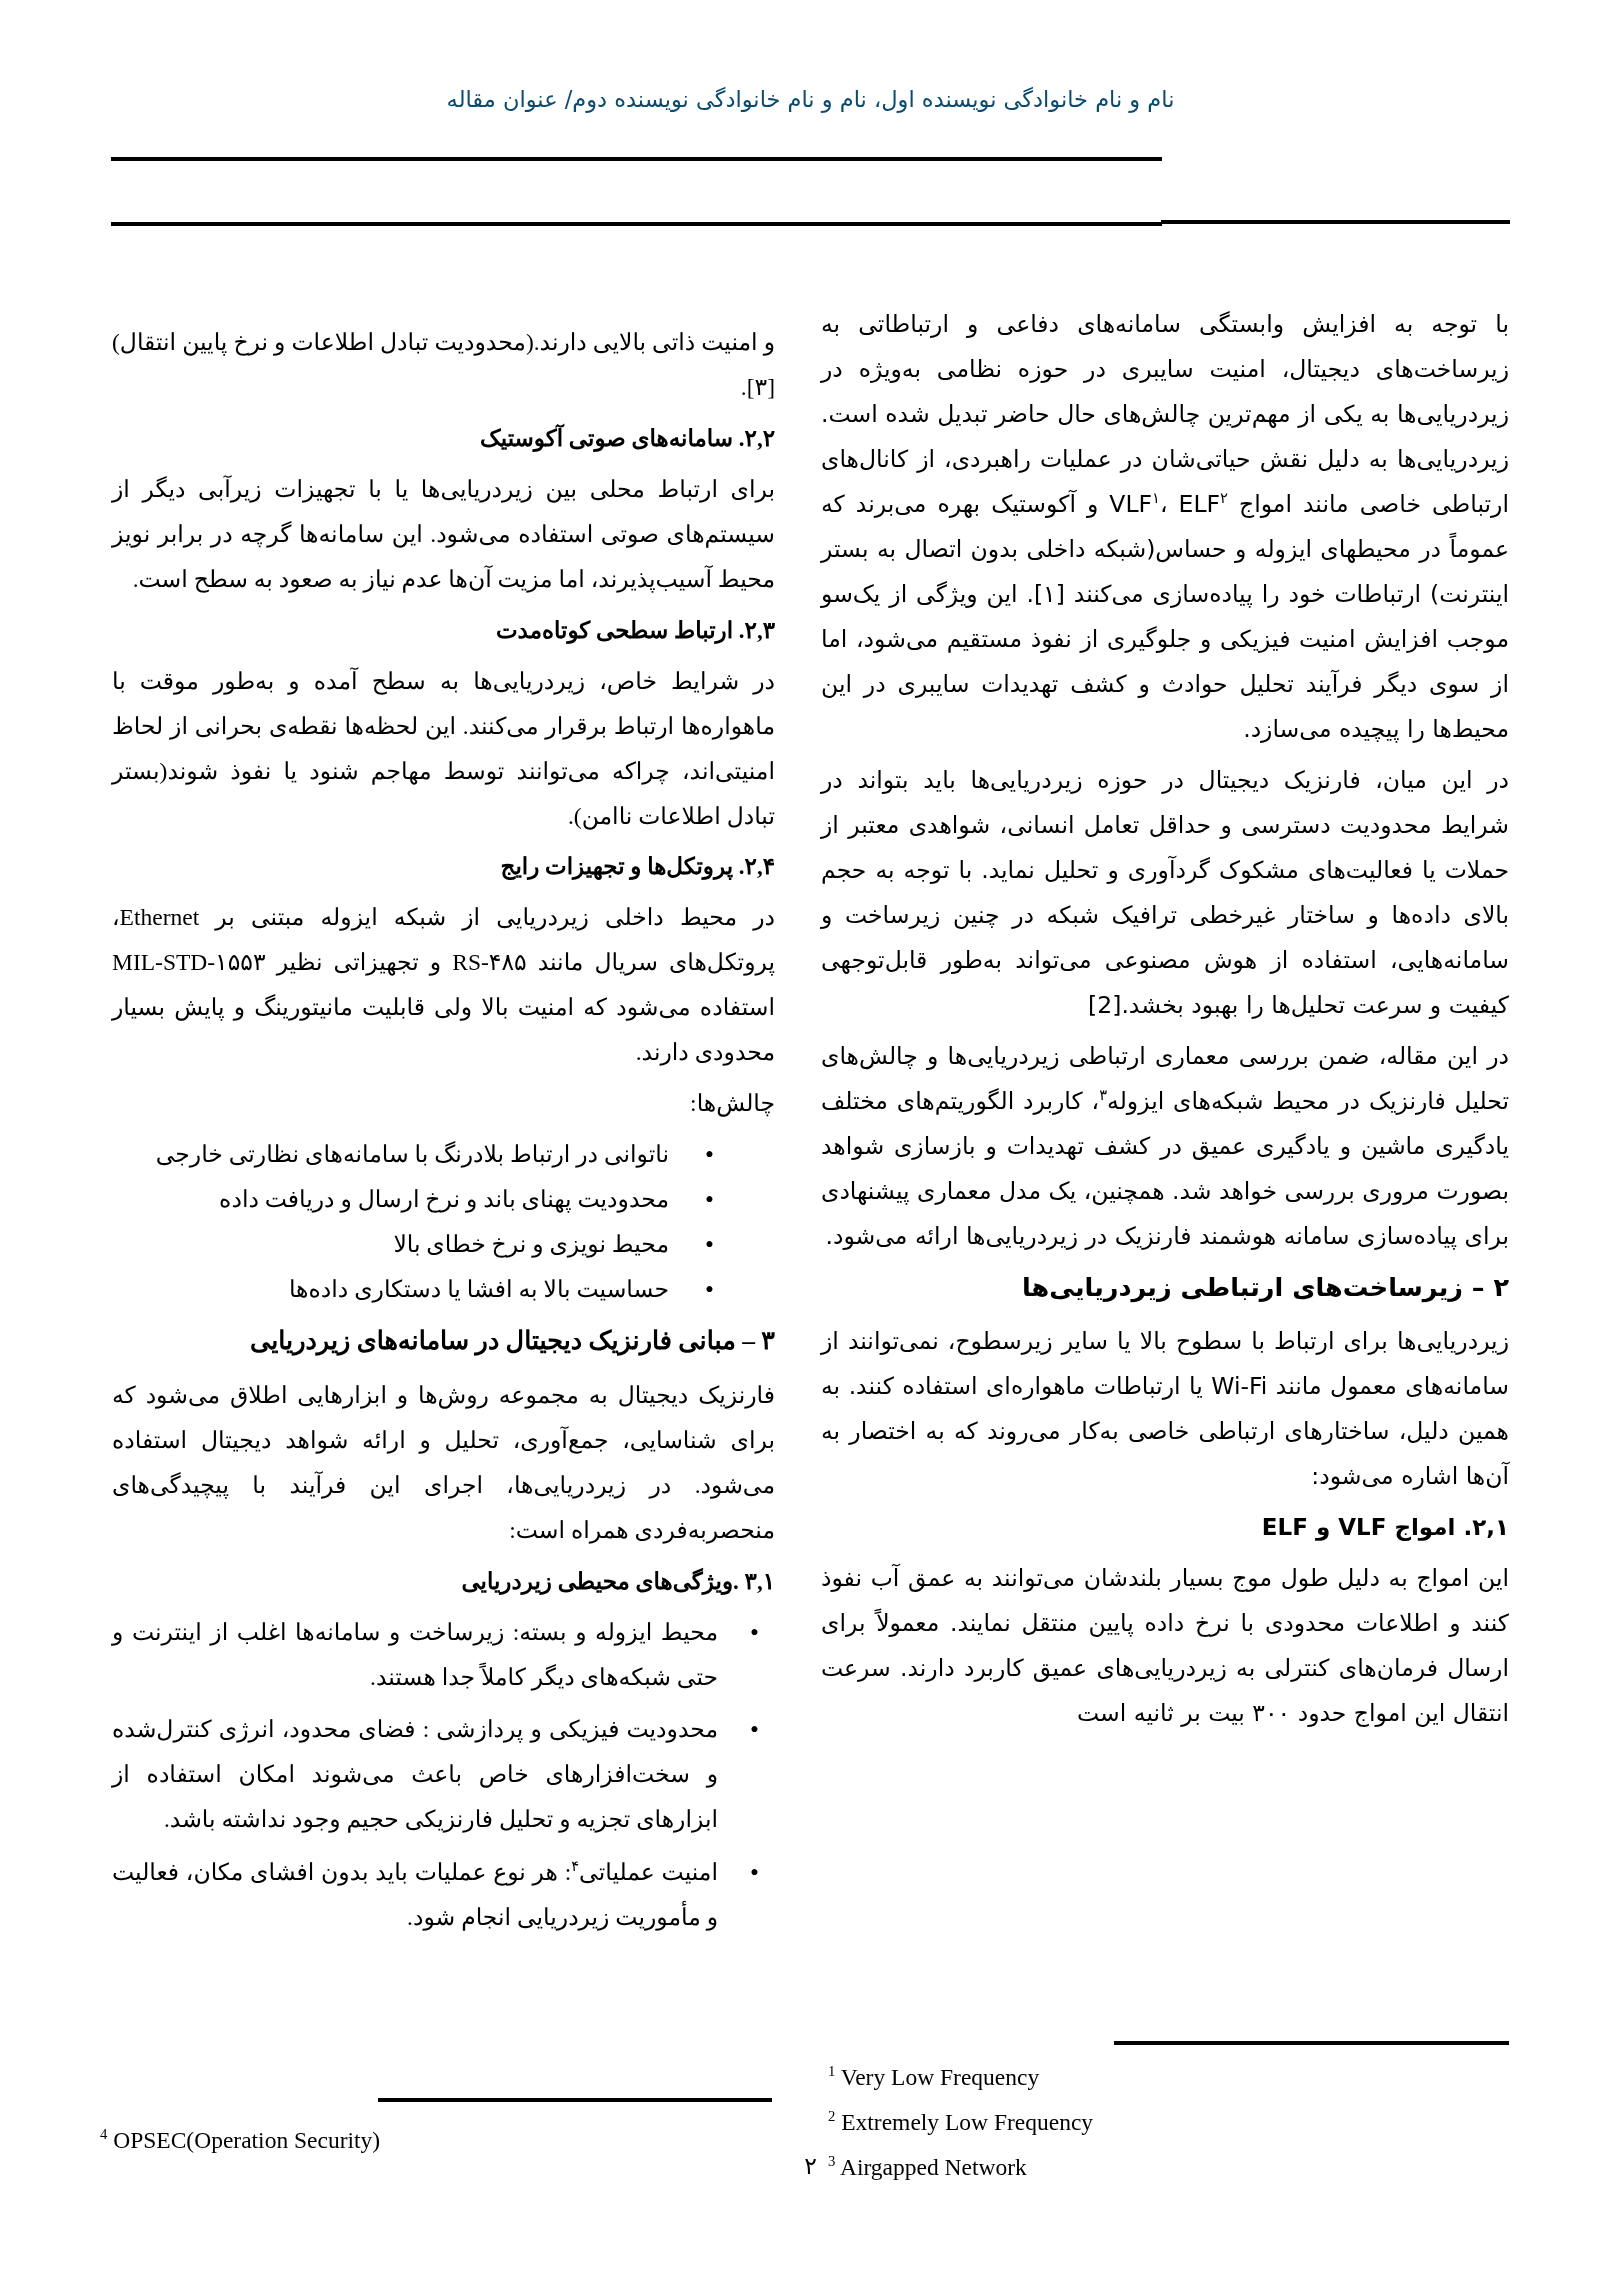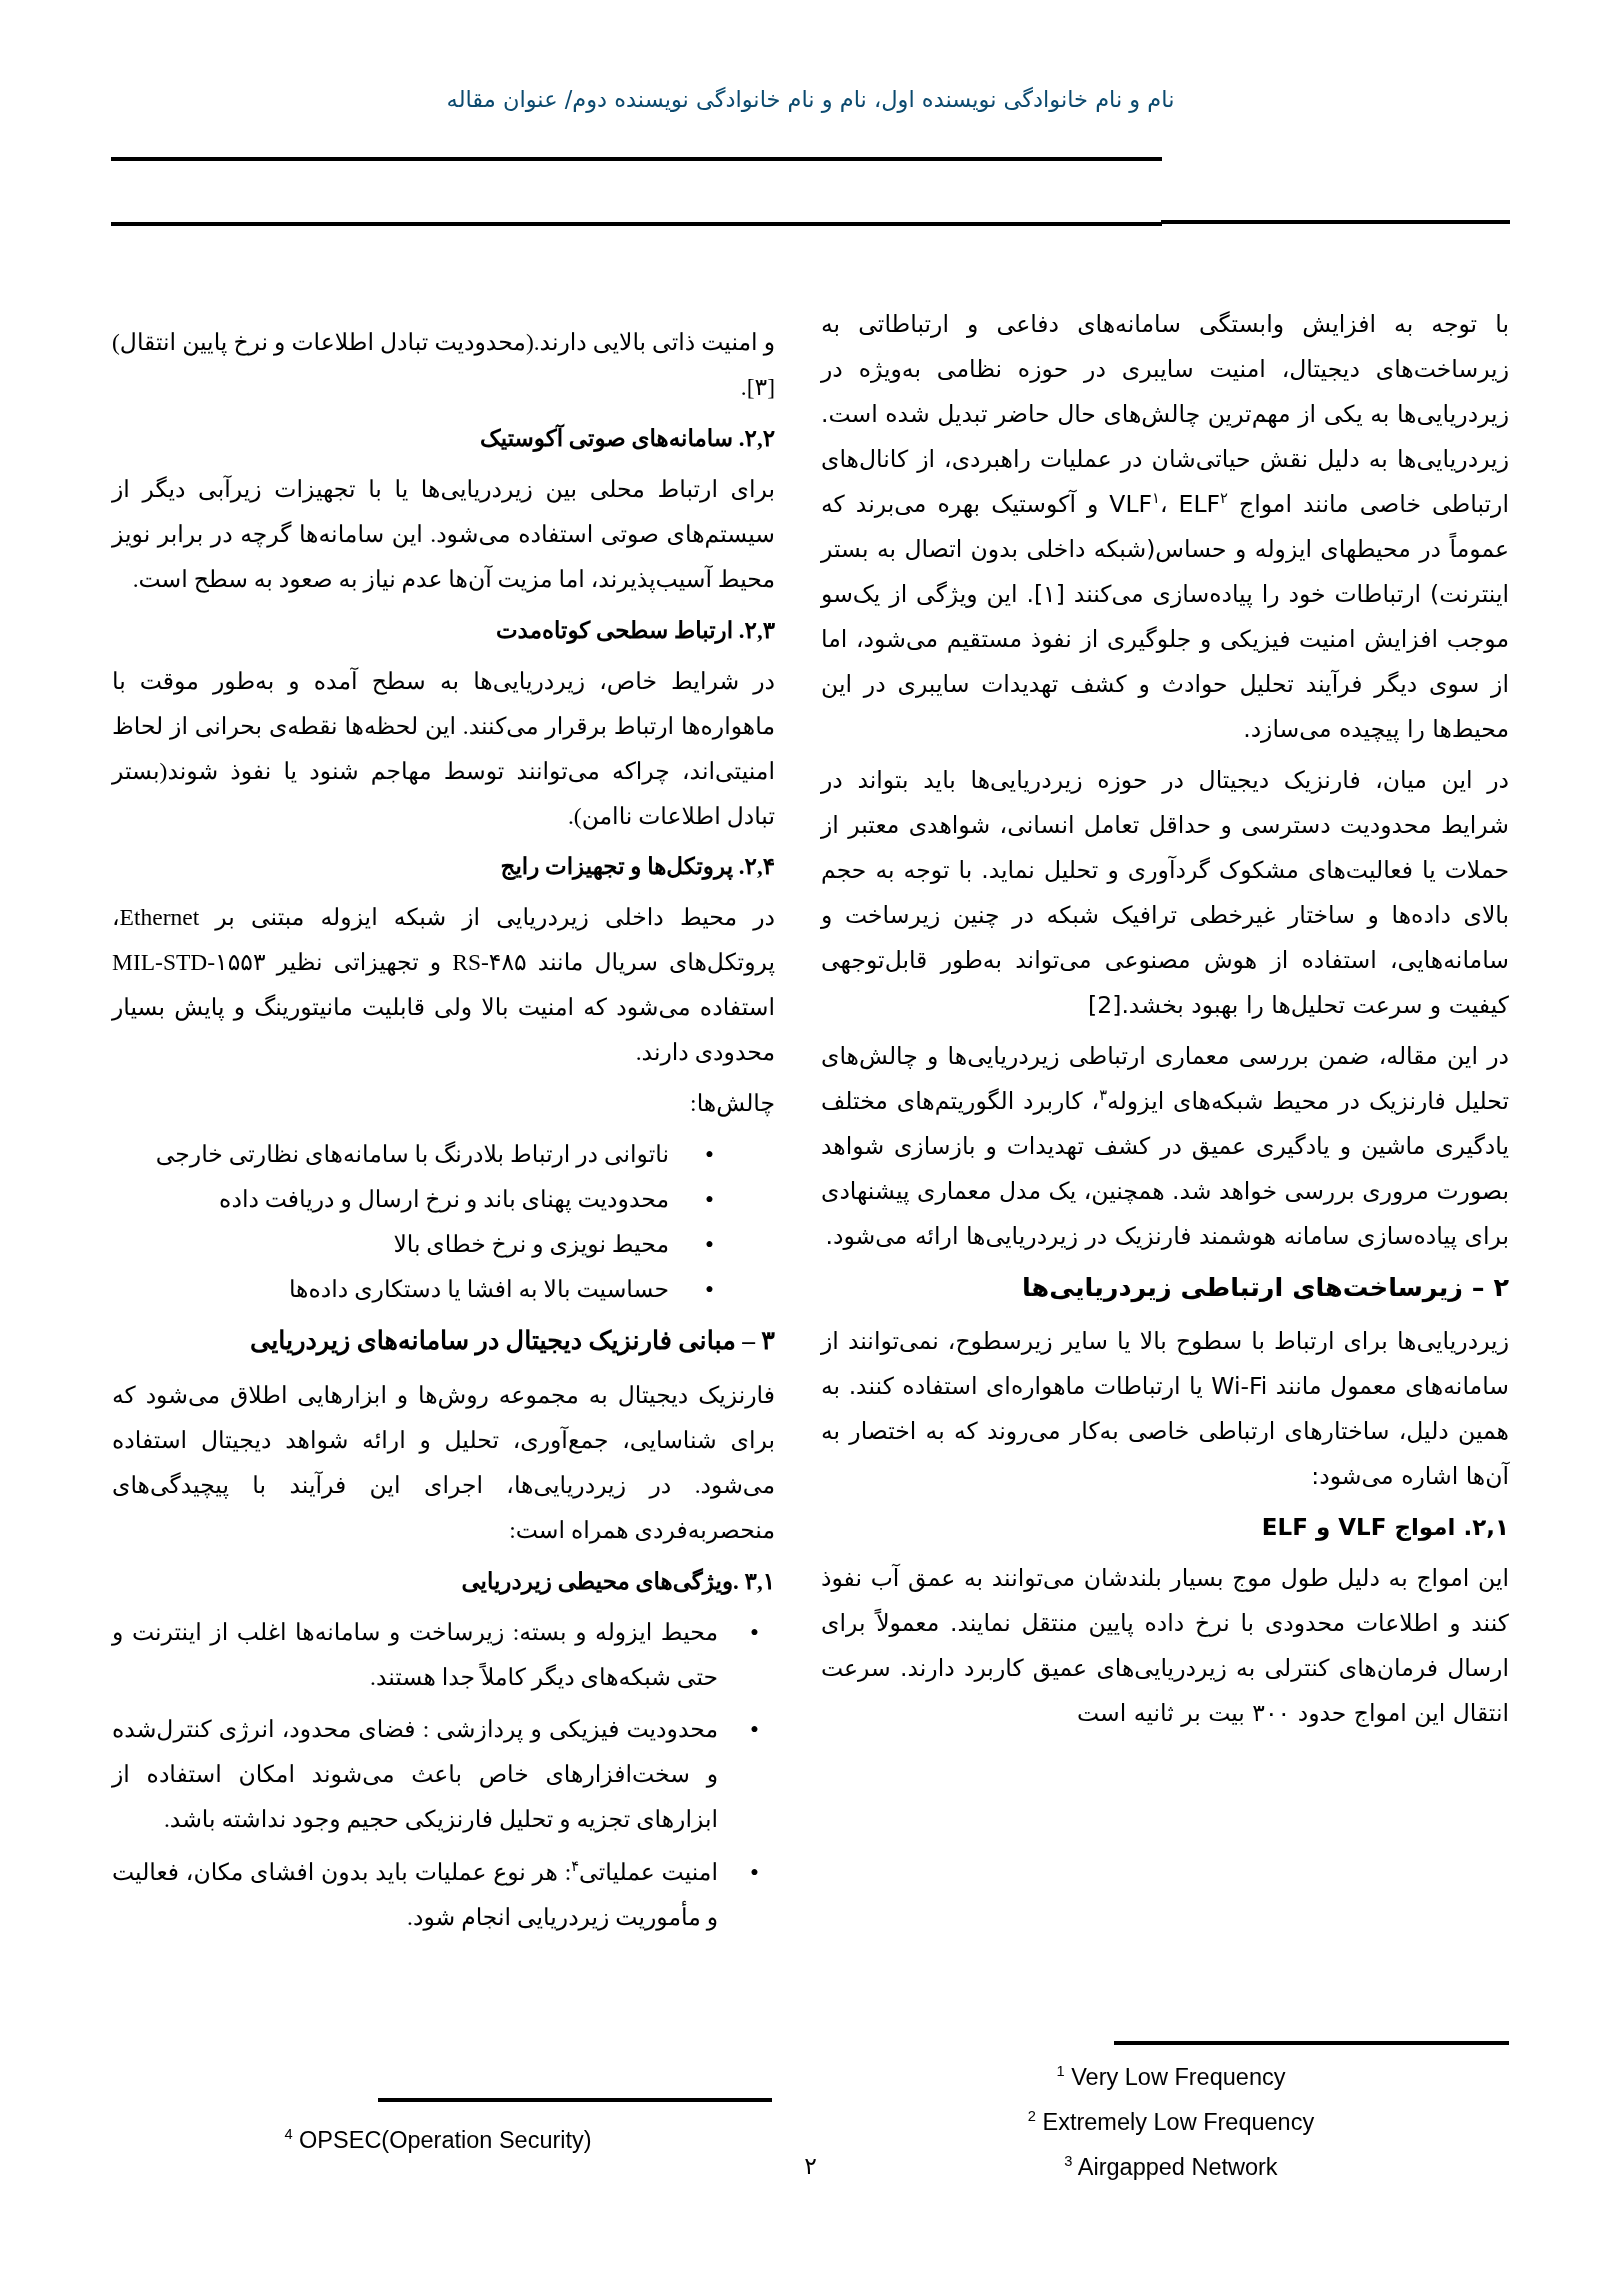--- a/index.html
+++ b/index.html
@@ -40,22 +40,22 @@
 
   ul.env { list-style: none; margin: 0; padding: 0 57px 0 0; }
   ul.env li { position: relative; text-align: justify; margin-bottom: 7.8px; }
   ul.env li::before { content: "•"; position: absolute; right: -41px; top: 0; font-size: 25.5px; }
 
   .fn-sep { position: absolute; background: #000; height: 3.9px; }
   #fn-sep-right { top: 2041px; left: 1114px; width: 395px; }
   #fn-sep-left  { top: 2098px; left: 378px;  width: 394px; }
 
   .footnotes {
-    position: absolute; direction: ltr; text-align: center;
-    font-family: Liberation Sans, sans-serif;
+    position: absolute; direction: ltr; text-align: left;
+    font-family: Liberation Serif, serif;
     font-size: 23.5px; line-height: 39px; color: #000;
   }
   #footnotes-right { top: 2052px; left: 828px; width: 686px; }
   #footnote-left   { top: 2115px; left: 100px; width: 676px; }
   .footnotes sup { font-size: 14.7px; }
 
   .page-number {
     position: absolute; top: 2152px; left: 0; width: 100%;
     text-align: center; font-size: 23.5px;
   }

